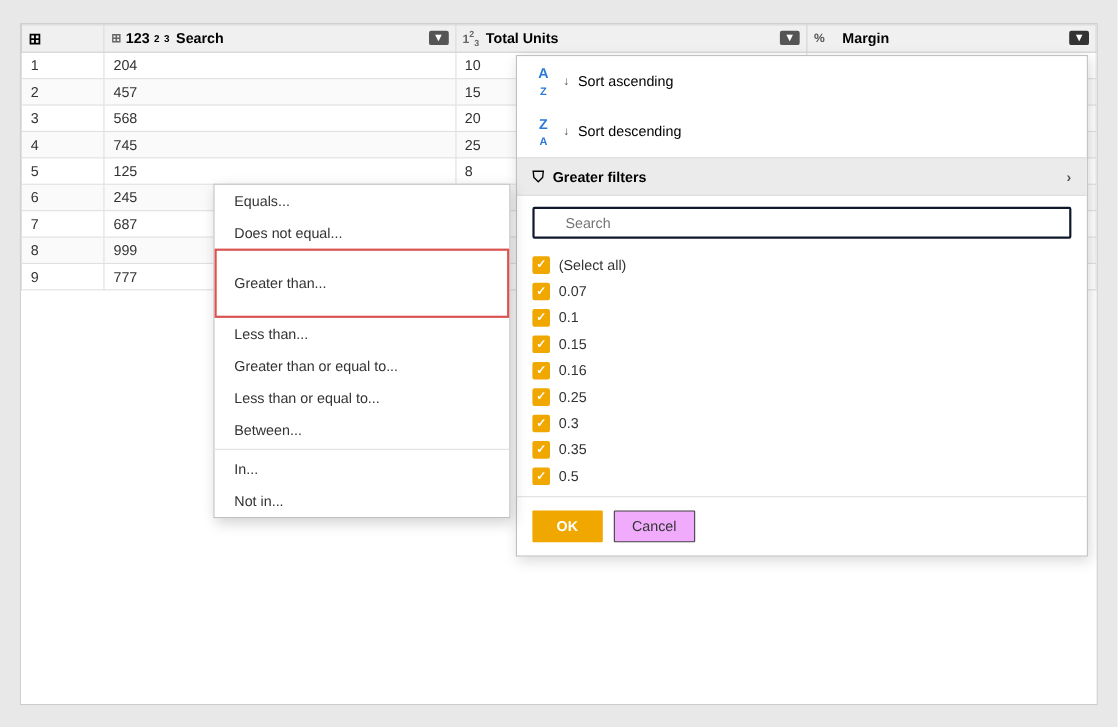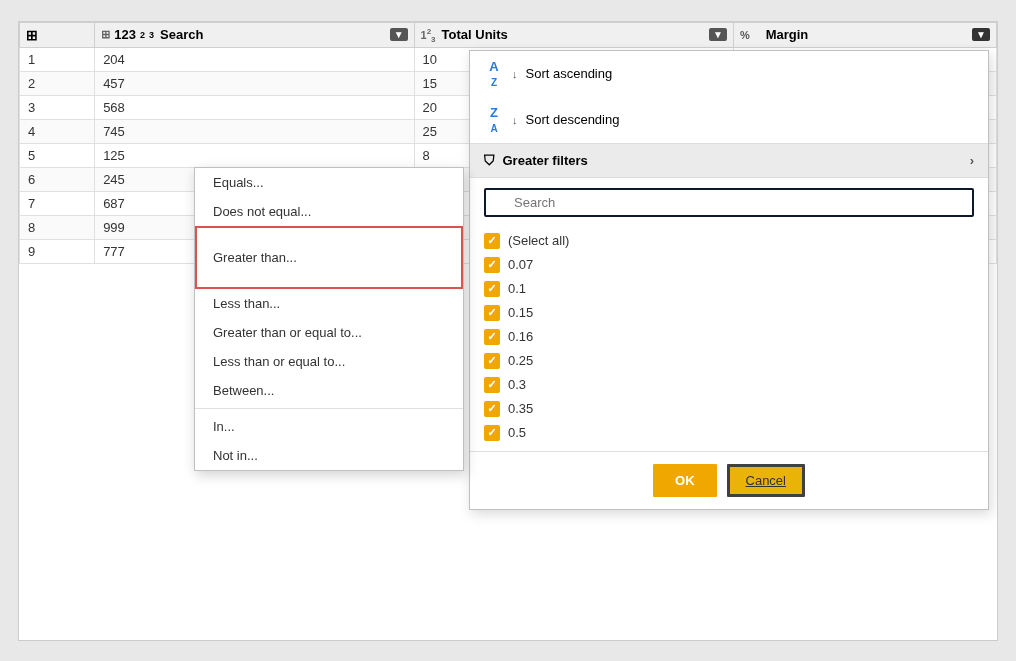--- a/index.html
+++ b/index.html
@@ -233,46 +233,45 @@
     }
 
     .cb-box .checkmark {
       color: white;
       font-size: 11px;
       font-weight: bold;
     }
 
     .filter-panel-footer {
       display: flex;
-      justify-content: center;
+      justify-content: flex-start;
       gap: 10px;
       padding: 12px 14px;
       border-top: 1px solid #e0e0e0;
     }
 
     .btn-ok {
       background: #f0a800;
       color: white;
       border: none;
       padding: 6px 22px;
       font-size: 13px;
       font-weight: 600;
       cursor: pointer;
       border-radius: 1px;
     }
 
     .btn-cancel {
-      background: #eab308;
+      background: #f0abfc;
       color: #333;
-      border: 3px solid #404040;
+      border: 1px solid #404040;
       padding: 6px 16px;
       font-size: 13px;
       cursor: pointer;
       border-radius: 1px;
-      text-decoration: underline;
     }
 
     .percent-icon {
       font-size: 11px;
       color: #555;
     }
   </style>
 </head>
 <body>
 

